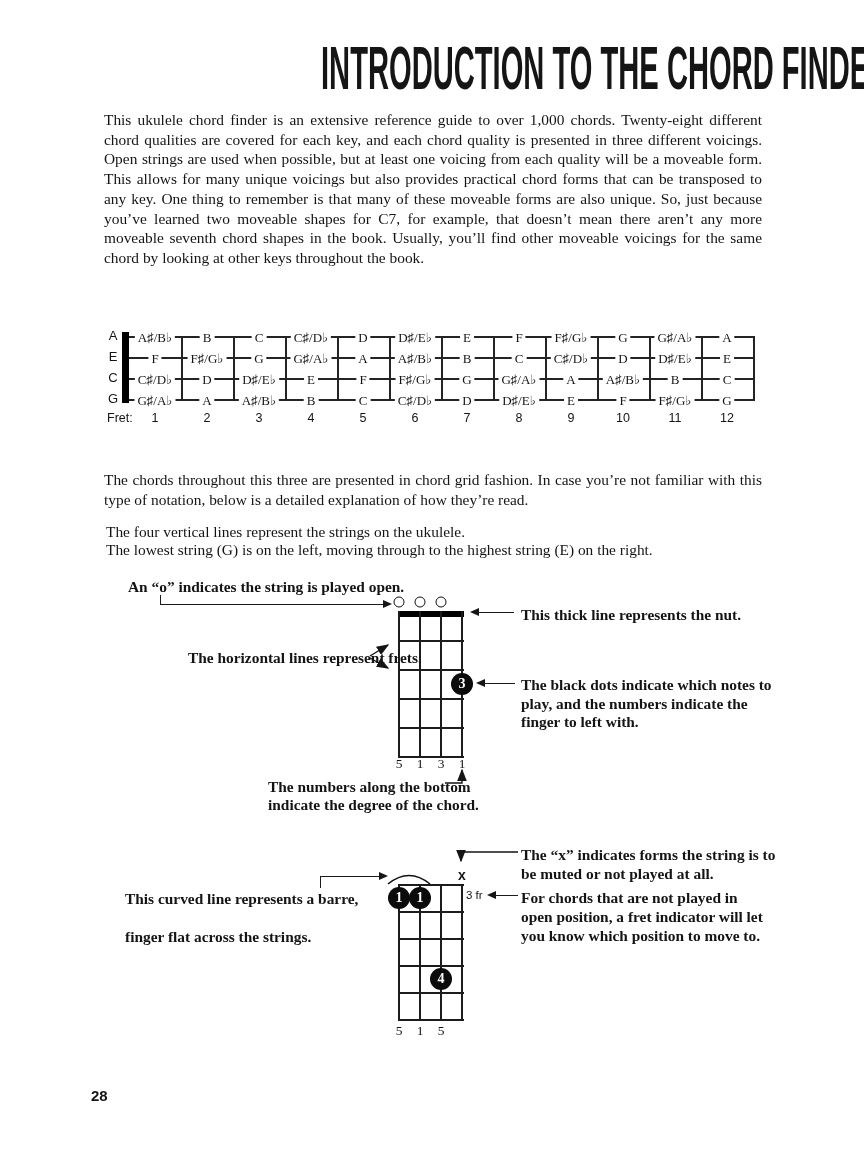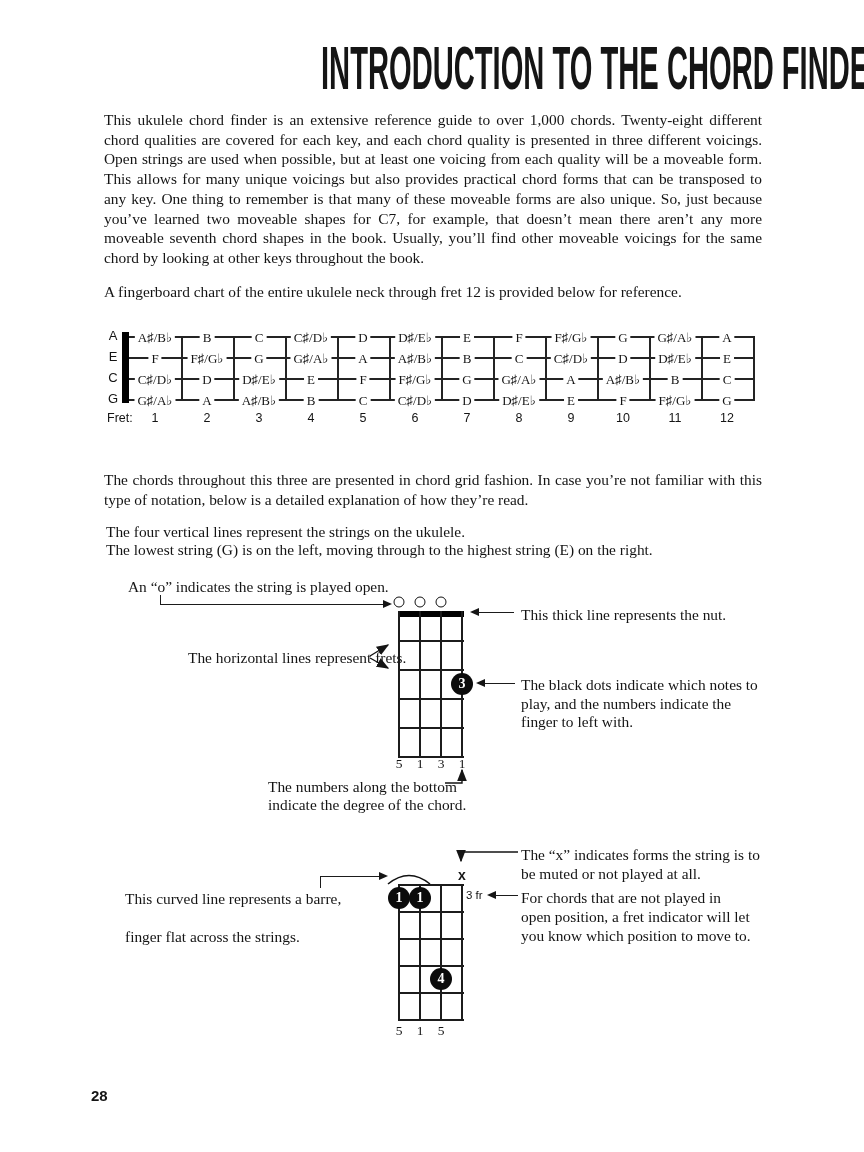--- a/index.html
+++ b/index.html
@@ -9,21 +9,21 @@
   }
   .abs { position:absolute; }
   .title-wrap { left:0; top:40px; width:864px; text-align:center; }
   .title {
     display:inline-block; font-family:"Liberation Sans", sans-serif;
     font-weight:bold; font-size:62px; line-height:56px; white-space:nowrap;
     transform:scaleX(0.47); transform-origin:center; letter-spacing:0px; color:#151515;
   }
   .body-text { font-size:15.4px; line-height:19.7px; text-align:justify; }
   .line-text { font-size:15.4px; line-height:18.5px; white-space:nowrap; }
-  .note-text { font-size:15.4px; line-height:19px;   white-space:nowrap; }
+  .note-text { font-size:15.4px; line-height:19px;   white-space:nowrap;font-weight:bold; }
   .hline { position:absolute; background:#1b1b1b; height:1.4px; }
   .vline { position:absolute; background:#1b1b1b; width:1.4px; }
   .arr-r { position:absolute; width:0; height:0;
            border-top:4.5px solid transparent; border-bottom:4.5px solid transparent;
            border-left:9px solid #151515; }
   .arr-l { position:absolute; width:0; height:0;
            border-top:4.5px solid transparent; border-bottom:4.5px solid transparent;
            border-right:9px solid #151515; }
   
   .fb-label { position:absolute; width:16px; text-align:center;
@@ -66,21 +66,20 @@
         <path d="M0,0 L9,3.5 L0,7 z" fill="#151515"></path>
       </marker>
     </defs>
   </svg>
 
   <div class="abs title-wrap">
     <div class="title">INTRODUCTION TO THE CHORD FINDER</div>
   </div>
 
   <div class="abs body-text" style="left:104px; top:110px; width:658px;">This ukulele chord finder is an extensive reference guide to over 1,000 chords. Twenty-eight different chord qualities are covered for each key, and each chord quality is presented in three different voicings. Open strings are used when possible, but at least one voicing from each quality will be a moveable form. This allows for many unique voicings but also provides practical chord forms that can be transposed to any key. One thing to remember is that many of these moveable forms are also unique. So, just because you’ve learned two moveable shapes for C7, for example, that doesn’t mean there aren’t any more moveable seventh chord shapes in the book. Usually, you’ll find other moveable voicings for the same chord by looking at other keys throughout the book.</div>
-  <div class="abs line-text" style="left:104px; top:283px;">A fingerboard chart of the entire ukulele neck through fret 12 is provided below for reference.</div>
 
   <div id="fretboard" class="abs" style="left:105px; top:326px; width:650px; height:104px;">
       <div class="fb-nut" style="left: 17px; top: 6px; width: 7px; height: 71px;"></div>
       <div class="fb-label" style="left: 0px; top: 2px;">A</div>
       <div class="fb-string" style="left: 24px; top: 10px; width: 624px;"></div>
       <div class="fb-note" style="left: 50px; top: 10.8px;">A♯/B♭</div>
       <div class="fb-note" style="left: 102px; top: 10.8px;">B</div>
       <div class="fb-note" style="left: 154px; top: 10.8px;">C</div>
       <div class="fb-note" style="left: 206px; top: 10.8px;">C♯/D♭</div>
       <div class="fb-note" style="left: 258px; top: 10.8px;">D</div>

